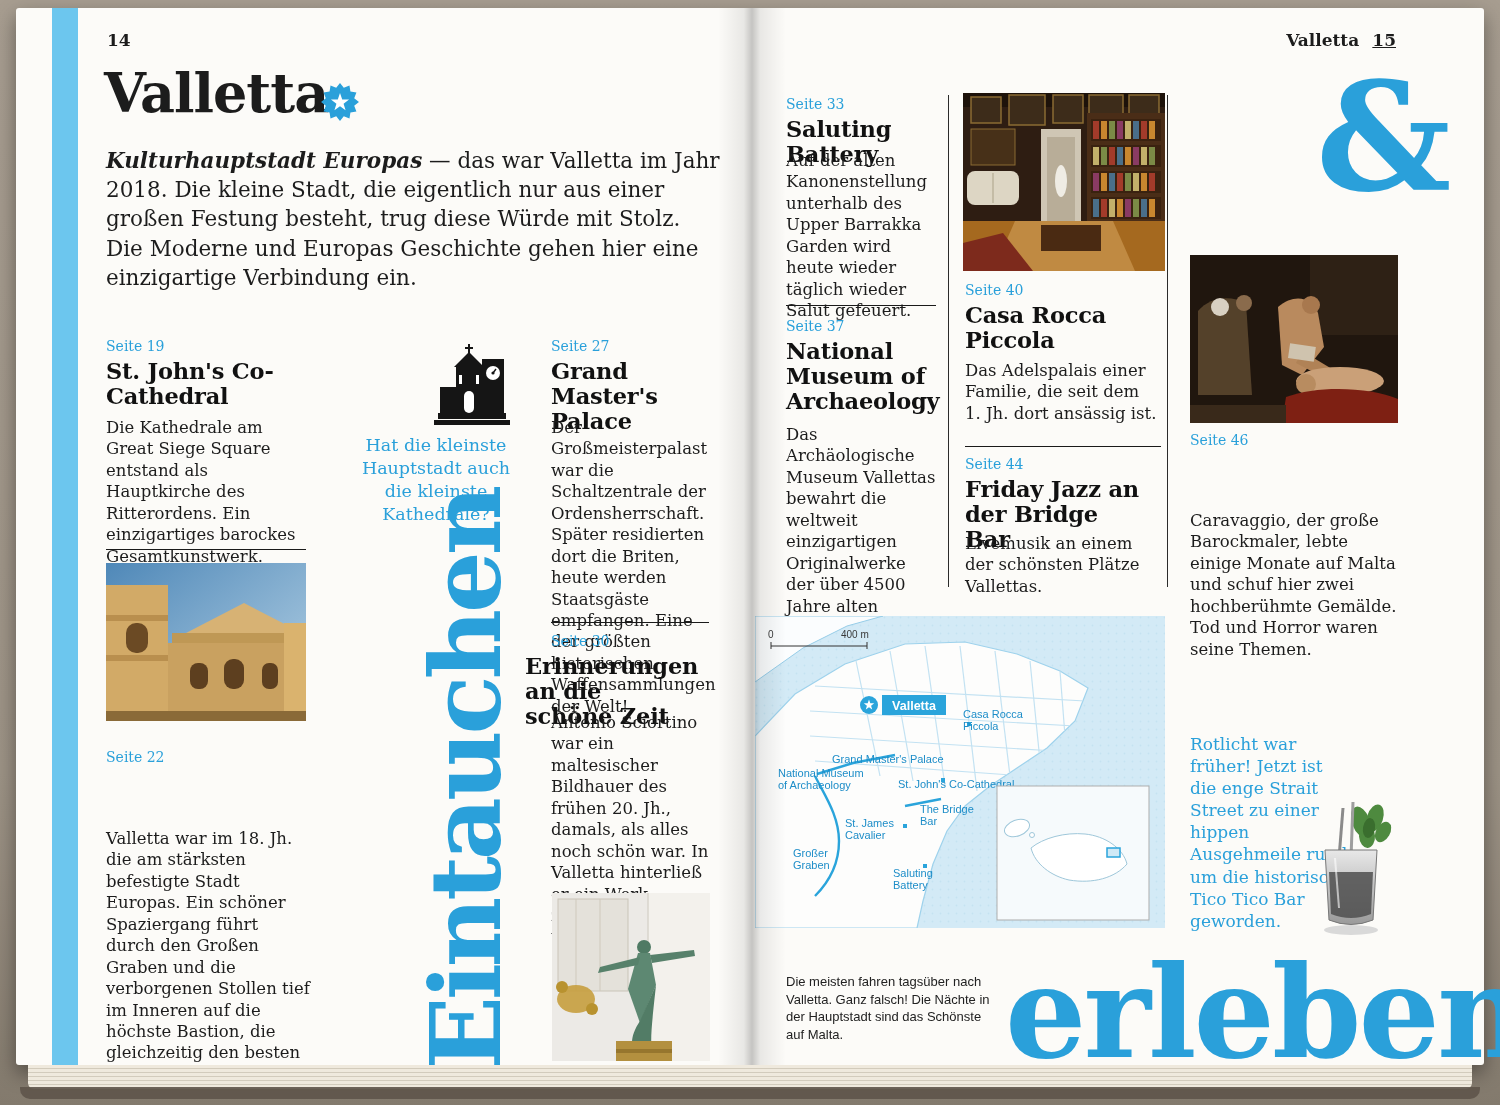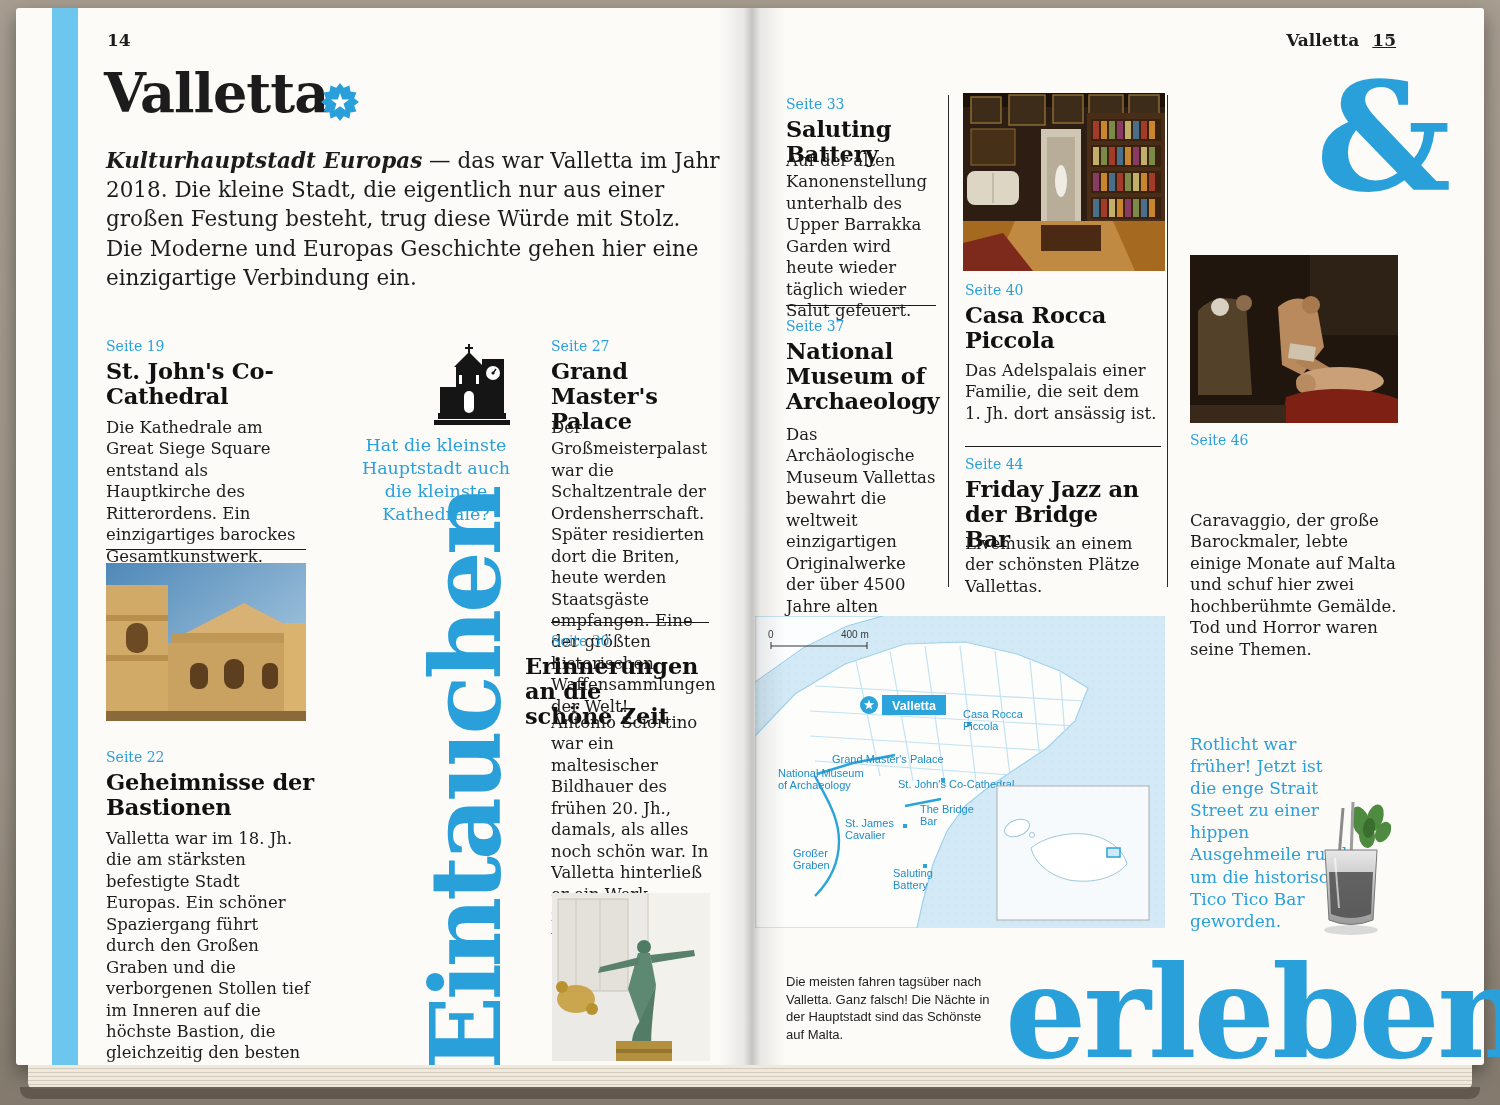--- a/index.html
+++ b/index.html
@@ -81,21 +81,20 @@
       <rect x="62" y="80" width="138" height="78" fill="#c9a160"></rect>
       <rect x="178" y="60" width="22" height="98" fill="#dab36e"></rect>
       <rect x="84" y="100" width="18" height="26" rx="8" fill="#5d3f1f"></rect>
       <rect x="118" y="96" width="20" height="30" rx="9" fill="#5d3f1f"></rect>
       <rect x="156" y="100" width="16" height="26" rx="7" fill="#5d3f1f"></rect>
       <rect x="0" y="148" width="200" height="10" fill="#8a6a38"></rect>
     </svg>
   </div>
 
   <div class="seite" style="left:106px;top:749px;">Seite 22</div>
-  <h3 class="etitle" style="left:106px;top:770px;width:215px;">Geheimnisse der Bastionen</h3>
   <p class="ebody" style="left:106px;top:828px;width:206px;">Valletta war im 18. Jh. die am stärksten befestigte Stadt Europas. Ein schöner Spaziergang führt durch den Großen Graben und die verborgenen Stollen tief im Inneren auf die höchste Bastion, die gleichzeitig den besten Hafenblick bietet.</p>
 
   <svg class="abs" style="left:430px;top:343px;" width="84" height="84" viewBox="0 0 84 84">
     <g fill="#151515">
       <rect x="8" y="70" width="68" height="6"></rect>
         <rect x="4" y="77" width="76" height="5"></rect>
       <rect x="10" y="44" width="16" height="26"></rect>
       <polygon points="24,24 54,24 39,9"></polygon>
         <rect x="26" y="24" width="26" height="46"></rect>
       <rect x="38" y="1" width="2" height="9"></rect>

